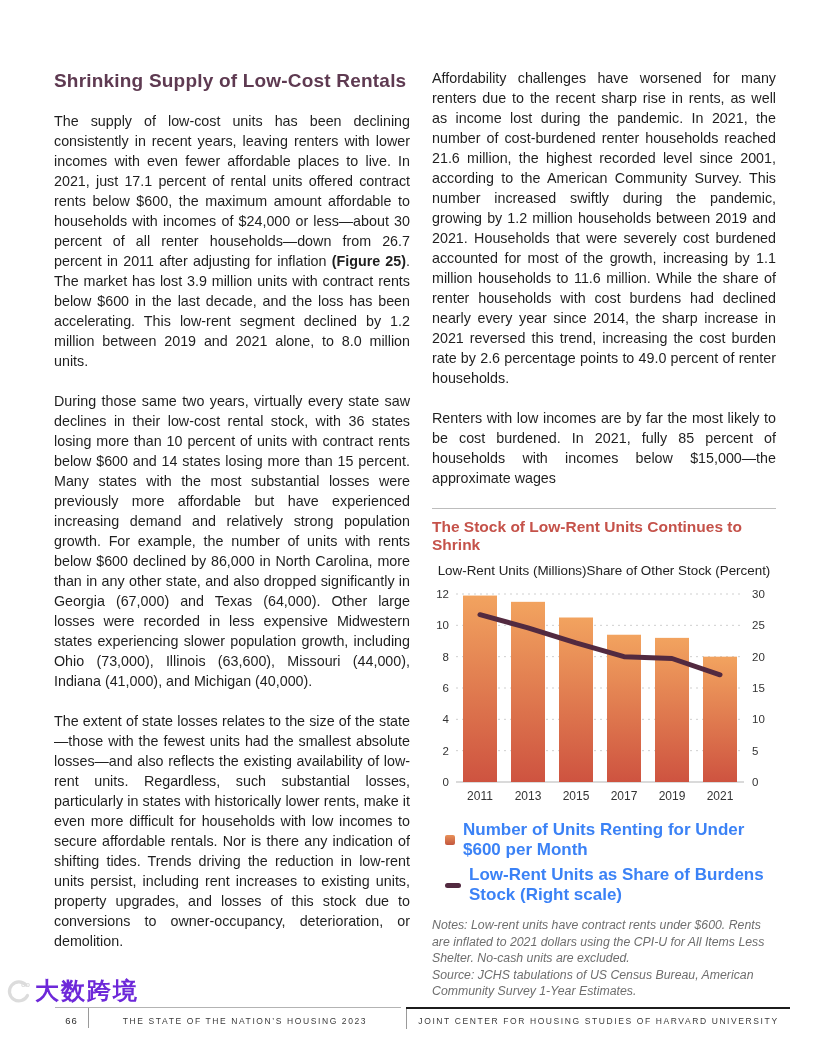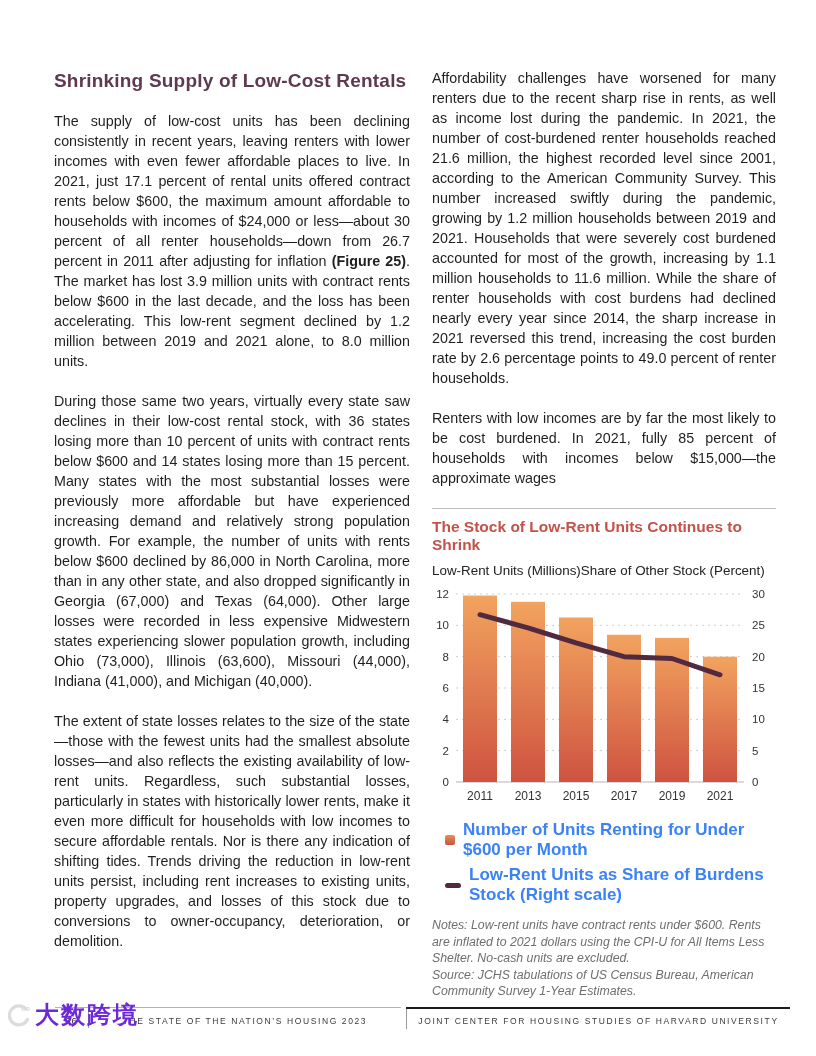--- a/index.html
+++ b/index.html
@@ -24,21 +24,21 @@
     text-align:justify; margin:0 0 20px 0;
   }
   .body-text .para:last-child { margin-bottom:0; }
 
   
   .figure { margin-top:17px; }
   .fig-label { font-size:13px; color:#3c3c3c; margin-bottom:7px; }
   .fig-rule { border:none; border-top:1px solid #bdbdbd; margin:0 0 9px 0; }
   .fig-title { font-size:15.5px; font-weight:700; color:#C5524A; margin-bottom:9px; }
   .axis-titles {
-    display:flex; justify-content:flex-start;
+    display:flex; justify-content:center;
     font-size:13.4px; color:#222; margin-bottom:6px;
   }
   .chart { display:block; }
   .legend { margin-top:4px; padding-left:13px; }
   .legend-item { display:flex; align-items:center; gap:8px; margin-bottom:5px; }
   .legend-item .ltext { font-size:17px; font-weight:700; color:#3b82f6; }
   .swatch-bar {
     width:10px; height:10px; border-radius:2px; flex:0 0 auto;
     background:linear-gradient(#E89058,#C2563E);
   }
@@ -64,21 +64,21 @@
   }
   .pagenum { width:33px; text-align:center; font-size:9.5px; color:#2e2e2e; letter-spacing:1px; }
   .vdiv { width:1px; height:20px; background:#9a9a9a; align-self:flex-start; }
   .ftext {
     flex:1; text-align:center; font-size:8.5px; letter-spacing:1.6px;
     color:#3a3a3a; text-transform:uppercase;
   }
 
   
   .watermark {
-    position:absolute; left:5px; top:999px; display:flex; align-items:center;
+    position:absolute; left:5px; top:975px; display:flex; align-items:center;
     gap:3px; color:#dcdcdc; user-select:none;
   }
   .watermark .wm-text {
     font-size:24px; font-weight:700; letter-spacing:2px; color:#6d28d9;
   }
 </style>
 </head>
 <body>
 
 <div class="page">

